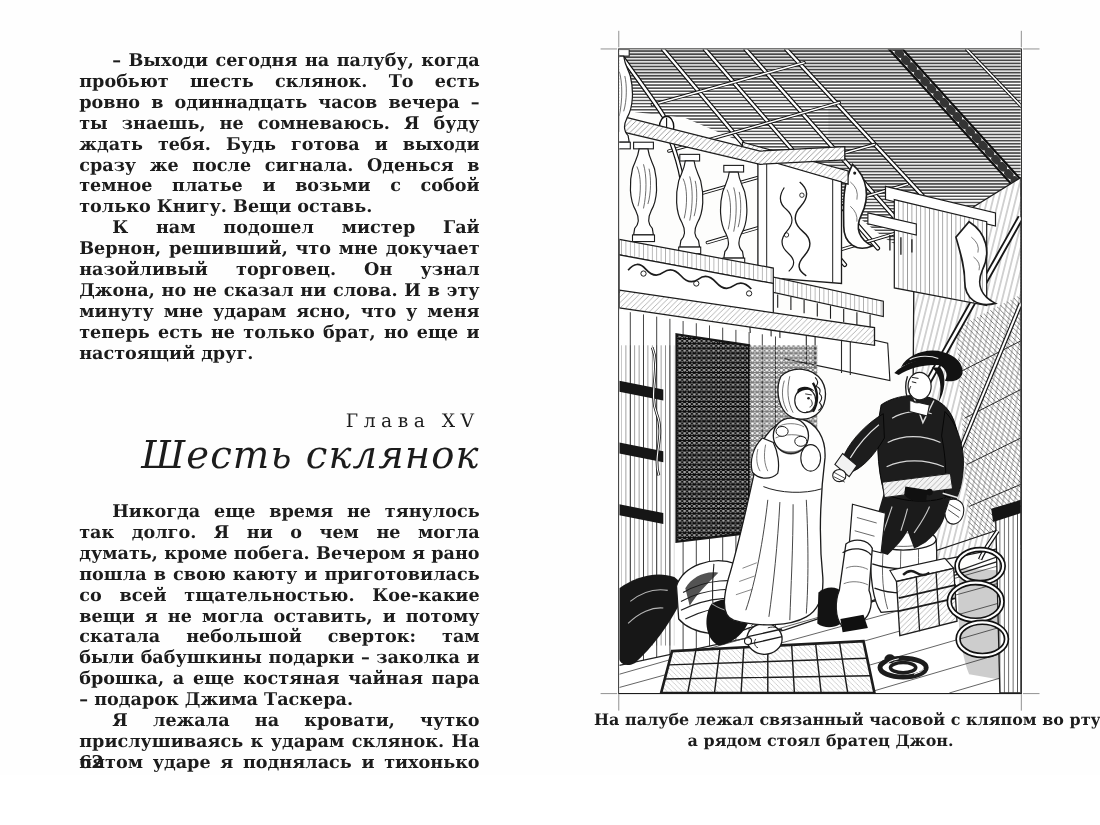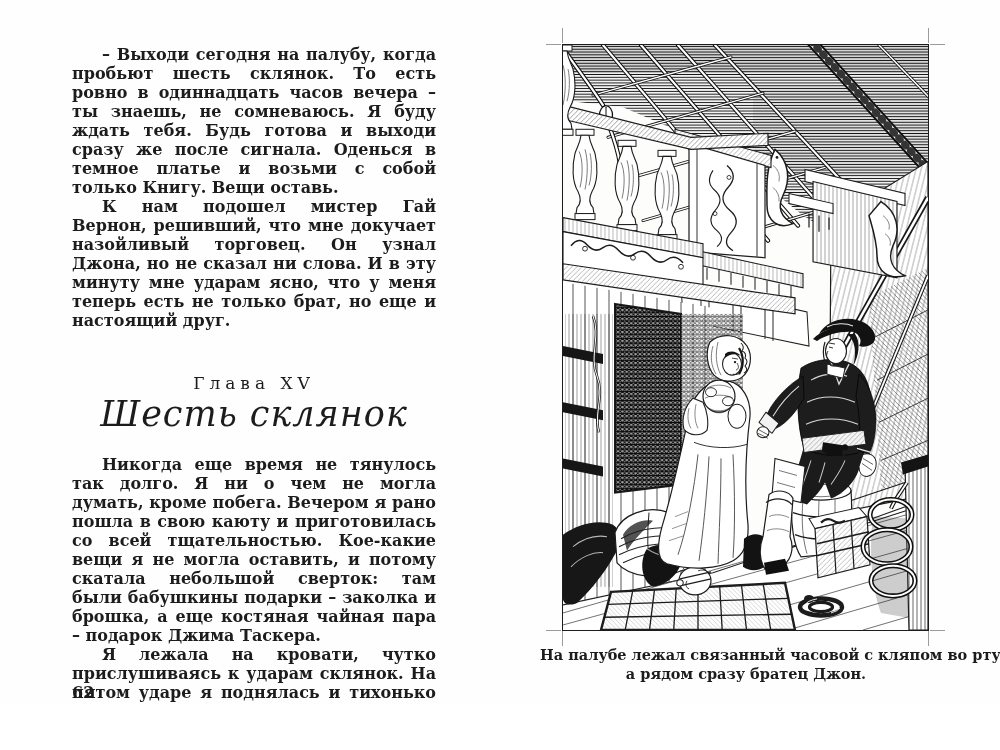--- a/index.html
+++ b/index.html
@@ -2,21 +2,21 @@
 <html lang="ru"><head>
 <meta charset="utf-8">
 <style>
   html,body{margin:0;padding:0;background:#ffffff;}
   .spread{position:relative;width:1000px;height:705px;background:#fefefe;overflow:hidden;
           font-family:"DejaVu Serif",serif;color:#1c1c1c;}
   
   .text-block{position:absolute;left:72px;top:45px;width:364px;}
   .text-block p{margin:0;text-indent:30px;font-weight:700;font-size:16px;line-height:19px;
                 text-align:justify;color:#1c1c1c;}
-  .chapter{margin:44px 0 20px 0;text-align:center;}
+  .chapter{margin:44px 0 20px 0;text-align:right;}
   .chapter-label{font-weight:400;font-size:17px;line-height:19px;letter-spacing:5px;}
   .chapter-title{font-style:italic;font-weight:400;font-size:35px;line-height:42px;letter-spacing:1px;}
   .page-number{position:absolute;left:72px;top:684px;font-weight:700;font-size:16px;line-height:18px;}
   
   .illustration{position:absolute;left:562px;top:44px;width:367px;height:587px;
                 border:1.4px solid #1c1c1c;box-sizing:border-box;background:#fdfdfc;}
   .illustration svg{display:block;width:100%;height:100%;}
   .caption{position:absolute;left:540px;top:645px;width:412px;text-align:center;
            font-weight:700;font-size:14.5px;line-height:19px;}
   .caption div{white-space:nowrap;}
@@ -316,16 +316,16 @@
           <ellipse cx="258" cy="560" rx="21" ry="8.5" fill="#fff" stroke="#1c1c1c" stroke-width="4.5"></ellipse>
           <ellipse cx="258" cy="560" rx="11.5" ry="4.6" fill="none" stroke="#1c1c1c" stroke-width="3.2"></ellipse>
           <ellipse cx="246" cy="552" rx="5" ry="4" fill="#1c1c1c"></ellipse>
           <path d="M242,558 a21,8.5 0 0 1 12,-6 M268,566 a21,8.5 0 0 0 9,-5" stroke="#fff" stroke-width="0.9" fill="none"></path>
         </g>
       </svg>
     </figure>
 
     <figcaption class="caption">
       <div>На палубе лежал связанный часовой с кляпом во рту,</div>
-      <div>а рядом сразу братец Джон.</div>
+      <div>а рядом стоял братец Джон.</div>
     </figcaption>
   </div>
 </div>
 
 </body></html>

